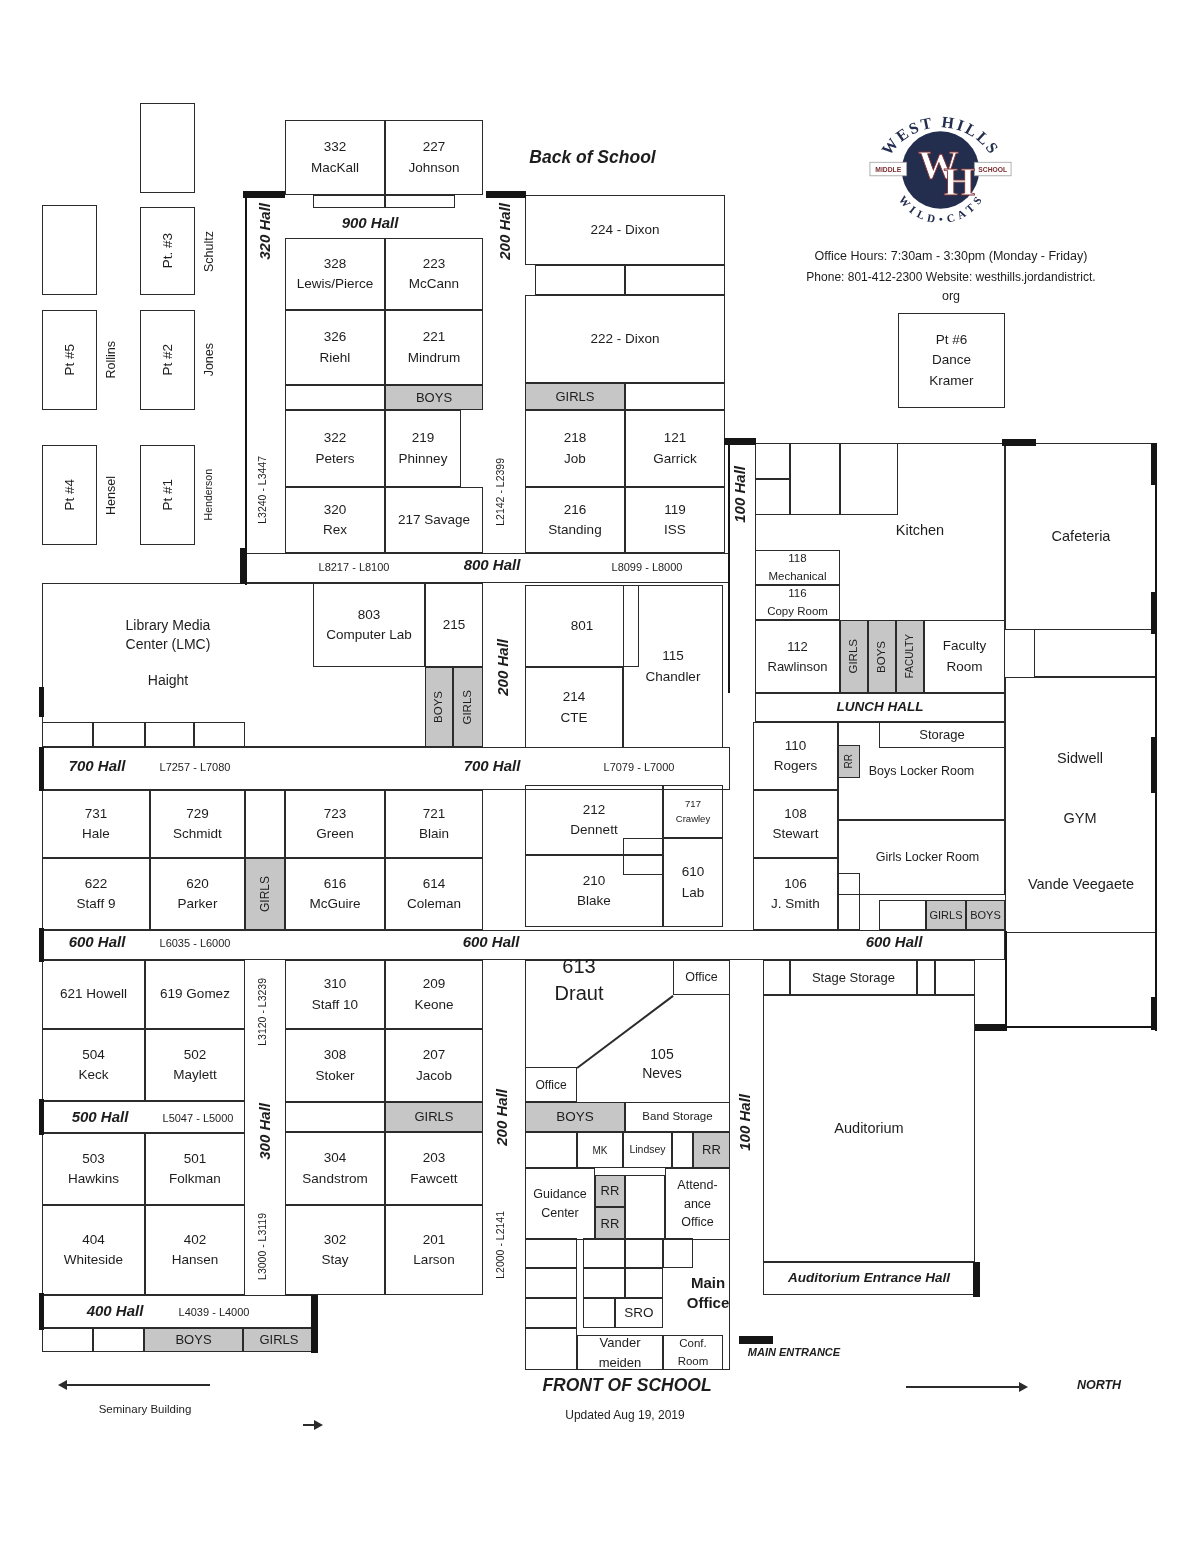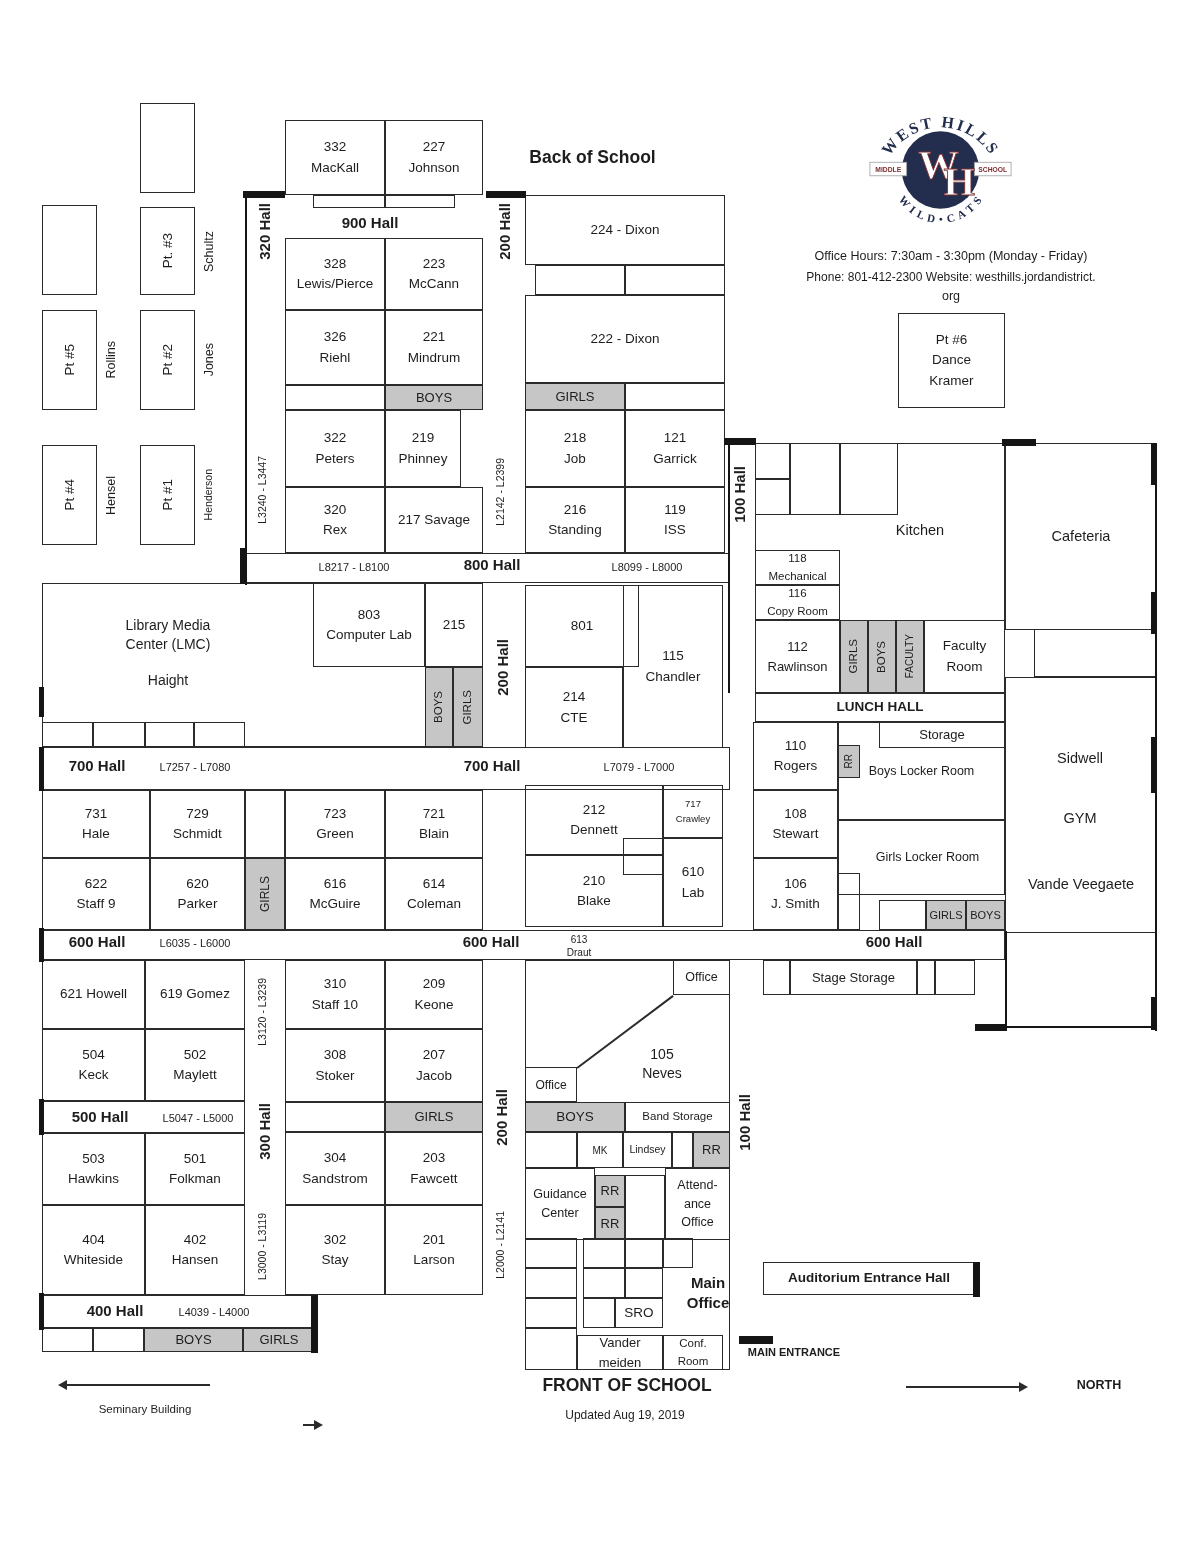--- a/index.html
+++ b/index.html
@@ -5,21 +5,21 @@
   html,body{margin:0;padding:0;background:#fff;}
   #plan{position:relative;width:1200px;height:1553px;background:#fff;
         font-family:"Liberation Sans",sans-serif;color:#1d1d1d;overflow:hidden;}
   .box{position:absolute;border:1.5px solid #2b2b2b;box-sizing:border-box;
        display:flex;align-items:center;justify-content:center;text-align:center;
        font-size:13.5px;line-height:1.5;white-space:pre-line;background:transparent;}
   .box.gray{background:#c6c6c6;}
   .box.vert span, .txt.vert span{writing-mode:vertical-rl;transform:rotate(180deg);white-space:nowrap;line-height:1;}
   .txt{position:absolute;box-sizing:border-box;display:flex;align-items:center;justify-content:center;
        text-align:center;line-height:1.35;white-space:pre-line;}
-  .b{font-weight:bold;}
+  .b{font-weight:bold;font-style:italic;}
   .wall{position:absolute;background:#151515;}
   .diag{position:absolute;height:1.6px;background:#2b2b2b;transform-origin:0 50%;}
   .arrow{position:absolute;height:10px;}
   .arrow .ln{position:absolute;top:4.2px;height:1.7px;background:#2b2b2b;}
   .arrow .hd{position:absolute;top:0;width:0;height:0;border-top:5px solid transparent;border-bottom:5px solid transparent;}
   #logo{position:absolute;left:868px;top:96px;width:145px;height:148px;}
 </style>
 </head>
 <body>
 
@@ -237,20 +237,21 @@
     <div class="box" style="left: 525px; top: 1298px; width: 52px; height: 30px;"></div>
     <div class="box" style="left: 525px; top: 1328px; width: 52px; height: 42px;"></div>
     <div class="box" style="left: 577px; top: 1335px; width: 86px; height: 35px; font-size: 13px;"><span>Vander
 meiden</span></div>
     <div class="box" style="left: 663px; top: 1335px; width: 60px; height: 35px; font-size: 11.5px;"><span>Conf.
 Room</span></div>
     <div class="box" style="left: 763px; top: 960px; width: 27px; height: 35px;"></div>
     <div class="box" style="left: 790px; top: 960px; width: 127px; height: 35px; font-size: 13px;"><span>Stage Storage</span></div>
     <div class="box" style="left: 917px; top: 960px; width: 18px; height: 35px;"></div>
     <div class="box" style="left: 935px; top: 960px; width: 40px; height: 35px;"></div>
+    <div class="box" style="left: 763px; top: 995px; width: 212px; height: 267px; font-size: 14.5px;"><span>Auditorium</span></div>
     <div class="box b" style="left: 763px; top: 1262px; width: 212px; height: 33px; font-size: 13.5px;"><span>Auditorium Entrance Hall</span></div>
     <div class="txt vert" style="left: 198px; top: 207px; width: 22px; height: 88px; font-size: 12.5px;"><span>Schultz</span></div>
     <div class="txt vert" style="left: 100px; top: 310px; width: 22px; height: 100px; font-size: 12.5px;"><span>Rollins</span></div>
     <div class="txt vert" style="left: 198px; top: 310px; width: 22px; height: 100px; font-size: 12.5px;"><span>Jones</span></div>
     <div class="txt vert" style="left: 100px; top: 445px; width: 22px; height: 100px; font-size: 12.5px;"><span>Hensel</span></div>
     <div class="txt vert" style="left: 198px; top: 445px; width: 20px; height: 100px; font-size: 10.5px;"><span>Henderson</span></div>
     <div class="txt b" style="left: 495px; top: 144px; width: 195px; height: 28px; font-size: 17.5px;"><span>Back of School</span></div>
     <div class="txt b" style="left: 305px; top: 211px; width: 130px; height: 24px; font-size: 15px;"><span>900 Hall</span></div>
     <div class="txt" style="left: 756px; top: 247px; width: 390px; height: 18px; font-size: 12.5px;"><span>Office Hours: 7:30am - 3:30pm (Monday - Friday)</span></div>
     <div class="txt" style="left: 756px; top: 268px; width: 390px; height: 18px; font-size: 12px;"><span>Phone: 801-412-2300    Website: westhills.jordandistrict.</span></div>
@@ -282,21 +283,21 @@
     <div class="txt vert" style="left: 252px; top: 968px; width: 20px; height: 88px; font-size: 10.5px;"><span>L3120 - L3239</span></div>
     <div class="txt vert b" style="left: 250px; top: 1086px; width: 28px; height: 90px; font-size: 15px;"><span>300 Hall</span></div>
     <div class="txt vert" style="left: 252px; top: 1201px; width: 20px; height: 90px; font-size: 10.5px;"><span>L3000 - L3119</span></div>
     <div class="txt vert b" style="left: 487px; top: 1078px; width: 28px; height: 78px; font-size: 15px;"><span>200 Hall</span></div>
     <div class="txt vert" style="left: 490px; top: 1198px; width: 20px; height: 94px; font-size: 10.5px;"><span>L2000 - L2141</span></div>
     <div class="txt vert b" style="left: 730px; top: 1081px; width: 28px; height: 82px; font-size: 15px;"><span>100 Hall</span></div>
     <div class="txt b" style="left: 58px; top: 1106px; width: 84px; height: 22px; font-size: 15px;"><span>500 Hall</span></div>
     <div class="txt" style="left: 152px; top: 1109px; width: 92px; height: 18px; font-size: 11px;"><span>L5047 - L5000</span></div>
     <div class="txt b" style="left: 70px; top: 1300px; width: 90px; height: 22px; font-size: 15px;"><span>400 Hall</span></div>
     <div class="txt" style="left: 165px; top: 1303px; width: 98px; height: 18px; font-size: 11px;"><span>L4039 - L4000</span></div>
-    <div class="txt" style="left: 535px; top: 921px; width: 88px; height: 50px; font-size: 10px;"><span>613
+    <div class="txt" style="left: 535px; top: 955px; width: 88px; height: 50px; font-size: 20px;"><span>613
 Draut</span></div>
     <div class="txt" style="left: 618px; top: 1039px; width: 88px; height: 50px; font-size: 14px;"><span>105
 Neves</span></div>
     <div class="txt" style="left: 672px; top: 1266px; width: 72px; height: 54px; font-size: 15px; font-weight: bold;"><span>Main
 Office</span></div>
     <div class="txt b" style="left: 528px; top: 1372px; width: 198px; height: 27px; font-size: 17.5px;"><span>FRONT OF SCHOOL</span></div>
     <div class="txt" style="left: 547px; top: 1406px; width: 156px; height: 18px; font-size: 12px;"><span>Updated Aug 19, 2019</span></div>
     <div class="txt b" style="left: 738px; top: 1344px; width: 112px; height: 16px; font-size: 11px;"><span>MAIN ENTRANCE</span></div>
     <div class="txt b" style="left: 1068px; top: 1376px; width: 62px; height: 19px; font-size: 12.5px;"><span>NORTH</span></div>
     <div class="txt" style="left: 82px; top: 1401px; width: 126px; height: 18px; font-size: 11.5px;"><span>Seminary Building</span></div>

